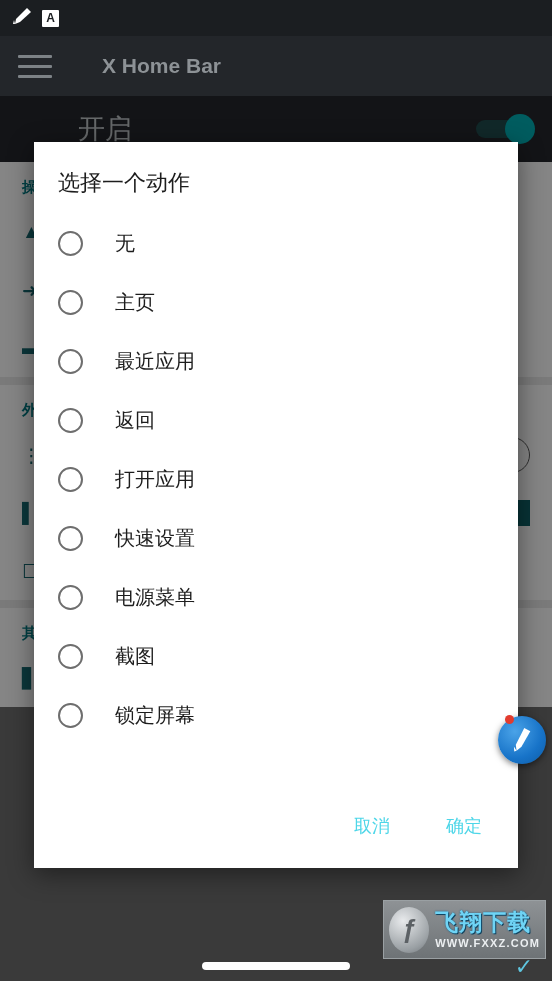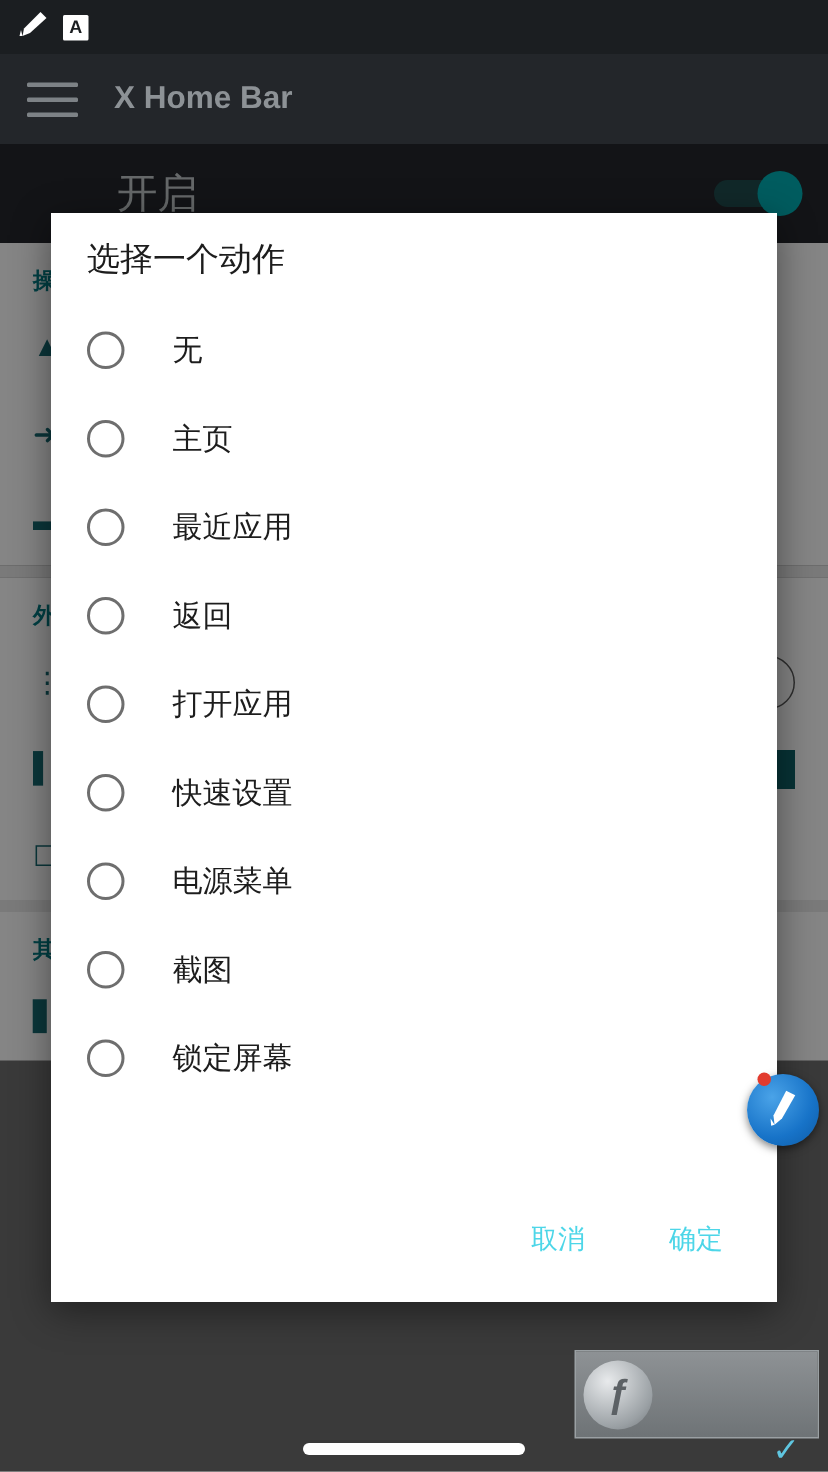--- a/index.html
+++ b/index.html
@@ -25,21 +25,21 @@
     justify-content:center; border-radius:1px; line-height:1;
   }
 
   
   .appbar{
     position:absolute; left:0; top:36px; width:552px; height:60px;
     background:#23262a; display:flex; align-items:center; z-index:4;
   }
   .hamburger{ width:34px; margin-left:18px; display:flex; flex-direction:column; gap:7px; }
   .hamburger span{ display:block; height:3px; background:#7d8286; border-radius:1px; }
-  .appbar-title{ margin-left:24px; color:#8d9296; font-size:21px; font-weight:bold; }
+  .appbar-title{ margin-left:50px; color:#8d9296; font-size:21px; font-weight:bold; }
 
   
   .bg-content{ position:absolute; left:0; top:96px; width:552px; height:885px; z-index:2; }
   .bg-master{
     position:relative; height:66px; background:#23262a;
     display:flex; align-items:center;
   }
   .bg-master .lbl{ margin-left:78px; color:#b9bdc0; font-size:27px; }
   .toggle{
     position:absolute; right:20px; top:50%; transform:translateY(-50%);
@@ -69,21 +69,21 @@
   
   .scrim{ position:absolute; inset:0; background:rgba(0,0,0,.45); z-index:3; }
 
   
   .dialog{
     position:absolute; left:34px; top:142px; width:484px; height:726px;
     background:#fff; z-index:7; box-shadow:0 6px 24px rgba(0,0,0,.45);
     display:flex; flex-direction:column;
   }
   .dlg-title{
-    color:#1d1d1d; font-size:22px; padding:16px 24px 10px 24px;font-family:Liberation Serif, serif;
+    color:#1d1d1d; font-size:22px; padding:26px 24px 10px 24px;font-family:Liberation Serif, serif;
   }
   .dlg-list{ flex:1; padding-top:6px; }
   .opt{
     display:flex; align-items:center; height:59px; padding-left:24px; cursor:pointer;
   }
   .radio{
     width:25px; height:25px; border-radius:50%;
     border:2px solid #6e6e6e; background:#fff; flex:none;
   }
   .opt-label{ margin-left:32px; color:#1d1d1d; font-size:20px; }
@@ -273,18 +273,22 @@
       <svg width="24" height="22" viewBox="0 0 20 18">
         <path d="M15 1 L19 5 L8 15 L3 17 L4 12 Z" fill="#ffffff"></path>
         <path d="M3 17 L1 17 L2 13 Z" fill="#ffffff"></path>
       </svg>
     </span>
   </div>
   <div class="fab-badge"></div>
 
   <div class="watermark">
     <div class="wm-logo">ƒ</div>
+    <div class="wm-txt">
+      <span class="wm-cn">飞翔下载</span>
+      <span class="wm-url">WWW.FXXZ.COM</span>
+    </div>
     <span class="wm-check">✓</span>
   </div>
 
   <div class="navpill"></div>
 
 </div>
 
 </body></html>

